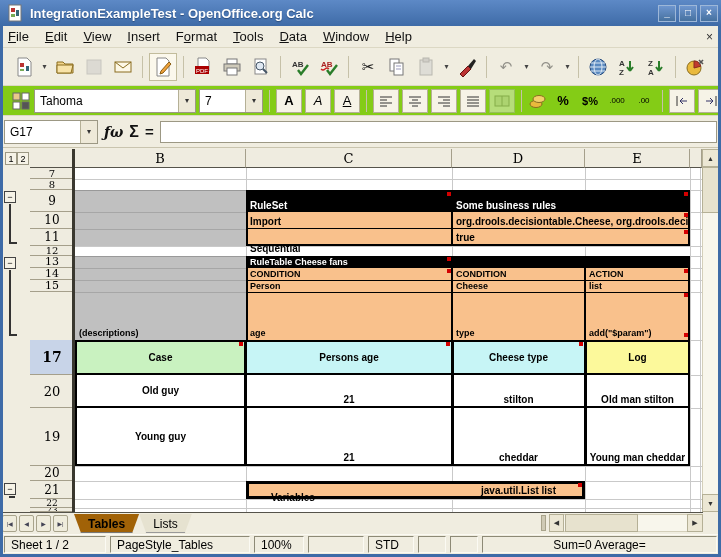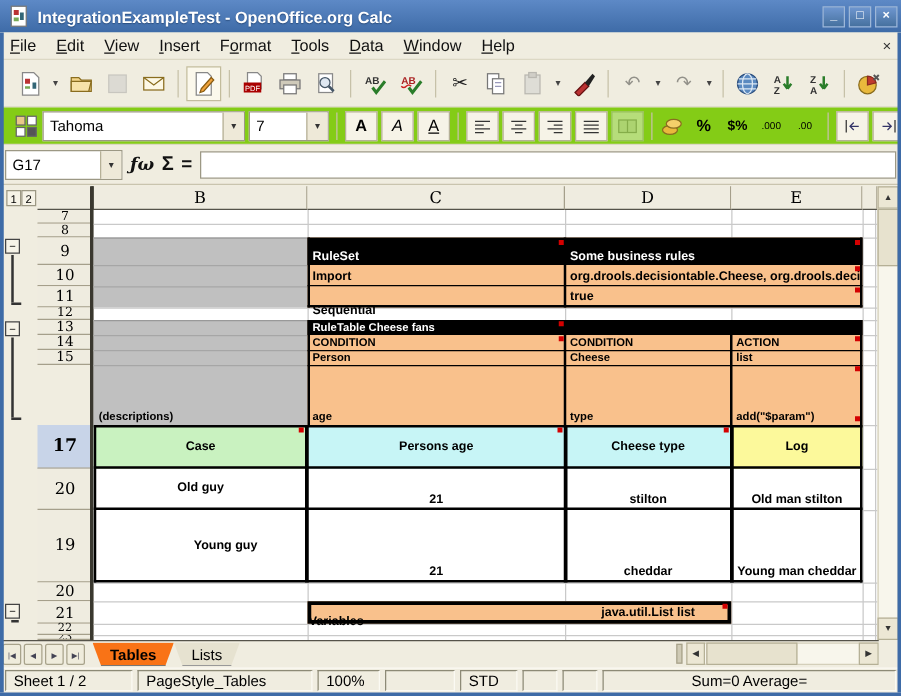--- a/index.html
+++ b/index.html
@@ -55,21 +55,21 @@
   .wht{color:#fff;}
   .marker{width:4px;height:4px;background:#d40000;}
   
   .sbtn{border:1px solid #b5b096;background:#ece7d4;display:flex;align-items:center;justify-content:center;font-size:7px;color:#333;}
   .sthumb{border:1px solid #b5b096;background:#e7e2ce;}
   .strack{background:#f8f6ec;border:1px solid #d4cfba;}
   
   .tabrow{left:0;top:512px;width:721px;height:22px;background:#f0ede0;border-top:1px solid #55534a;display:flex;align-items:center;}
   .navb{width:13px;height:15px;border:1px solid #a8a38b;background:#efecdc;border-radius:2px;font-size:6px;display:flex;align-items:center;justify-content:center;margin-left:2px;color:#445;}
   .stab{height:19px;margin-top:0px;display:flex;align-items:center;justify-content:center;font-size:12px;padding:0 14px;clip-path:polygon(0 0,100% 0,calc(100% - 7px) 100%,7px 100%);}
-  .stab.on{background:#f97316;font-weight:bold;box-shadow:inset 0 -1px 0 #777;}
+  .stab.on{background:#a16207;font-weight:bold;box-shadow:inset 0 -1px 0 #777;}
   .stab.off{background:#e6e2d0;box-shadow:inset 0 -1px 0 #999;}
   
   .status{left:0;top:534px;width:721px;height:20px;background:#f0ede0;border-top:1px solid #fbfaf3;display:flex;align-items:center;font-size:12px;gap:4px;padding:0 4px;}
   .sfield{border:1px solid;border-color:#8d8a76 #fbfaf3 #fbfaf3 #8d8a76;height:15px;display:flex;align-items:center;padding:0 6px;flex:none;}
   .border-blue{background:#3e6ba7;}
 </style>
 </head>
 <body>
 
 <div class="win">
@@ -472,25 +472,25 @@
   <div class="cell ae f9" style="left:452px;top:292px;width:131px;height:47px;">type</div>
   <div class="cell ae f9" style="left:585px;top:292px;width:103px;height:47px;">add("$param")</div>
   <div class="cell ac jc" style="left:75px;top:340px;width:171px;height:34px;">Case</div>
   <div class="cell ac jc" style="left:246px;top:340px;width:206px;height:34px;">Persons age</div>
   <div class="cell ac jc" style="left:585px;top:340px;width:105px;height:34px;">Log</div>
   <div class="cell ac jc" style="left:452px;top:340px;width:133px;height:34px;">Cheese type</div>
   <div class="cell ac jc" style="left:75px;top:375px;width:171px;height:31px;">Old guy</div>
   <div class="cell ae jc" style="left:246px;top:375px;width:206px;height:31px;">21</div>
   <div class="cell ae jc" style="left:452px;top:375px;width:133px;height:31px;">stilton</div>
   <div class="cell ae jc" style="left:585px;top:375px;width:105px;height:31px;">Old man stilton</div>
-  <div class="cell ac jc" style="left:75px;top:408px;width:171px;height:56px;margin-left:20px;">Young guy</div>
+  <div class="cell ac jc" style="left:75px;top:408px;width:171px;height:56px;">Young guy</div>
   <div class="cell ae jc" style="left:246px;top:408px;width:206px;height:56px;">21</div>
   <div class="cell ae jc" style="left:452px;top:408px;width:133px;height:56px;">cheddar</div>
   <div class="cell ae jc" style="left:585px;top:408px;width:105px;height:56px;">Young man cheddar</div>
-  <div class="cell ac" style="left:246px;top:481px;width:206px;height:32px;padding-left:1px;">Variables</div>
+  <div class="cell ac" style="left:246px;top:481px;width:206px;height:32px;padding-left:25px;">Variables</div>
   <div class="cell ac jc" style="left:452px;top:481px;width:133px;height:18px;">java.util.List list</div>
 
   <div class="abs marker" style="left:447px;top:192px;"></div>
   <div class="abs marker" style="left:684px;top:192px;"></div>
   <div class="abs marker" style="left:684px;top:213px;"></div>
   <div class="abs marker" style="left:684px;top:230px;"></div>
   <div class="abs marker" style="left:447px;top:257px;"></div>
   <div class="abs marker" style="left:447px;top:269px;"></div>
   <div class="abs marker" style="left:684px;top:269px;"></div>
   <div class="abs marker" style="left:684px;top:293px;"></div>

